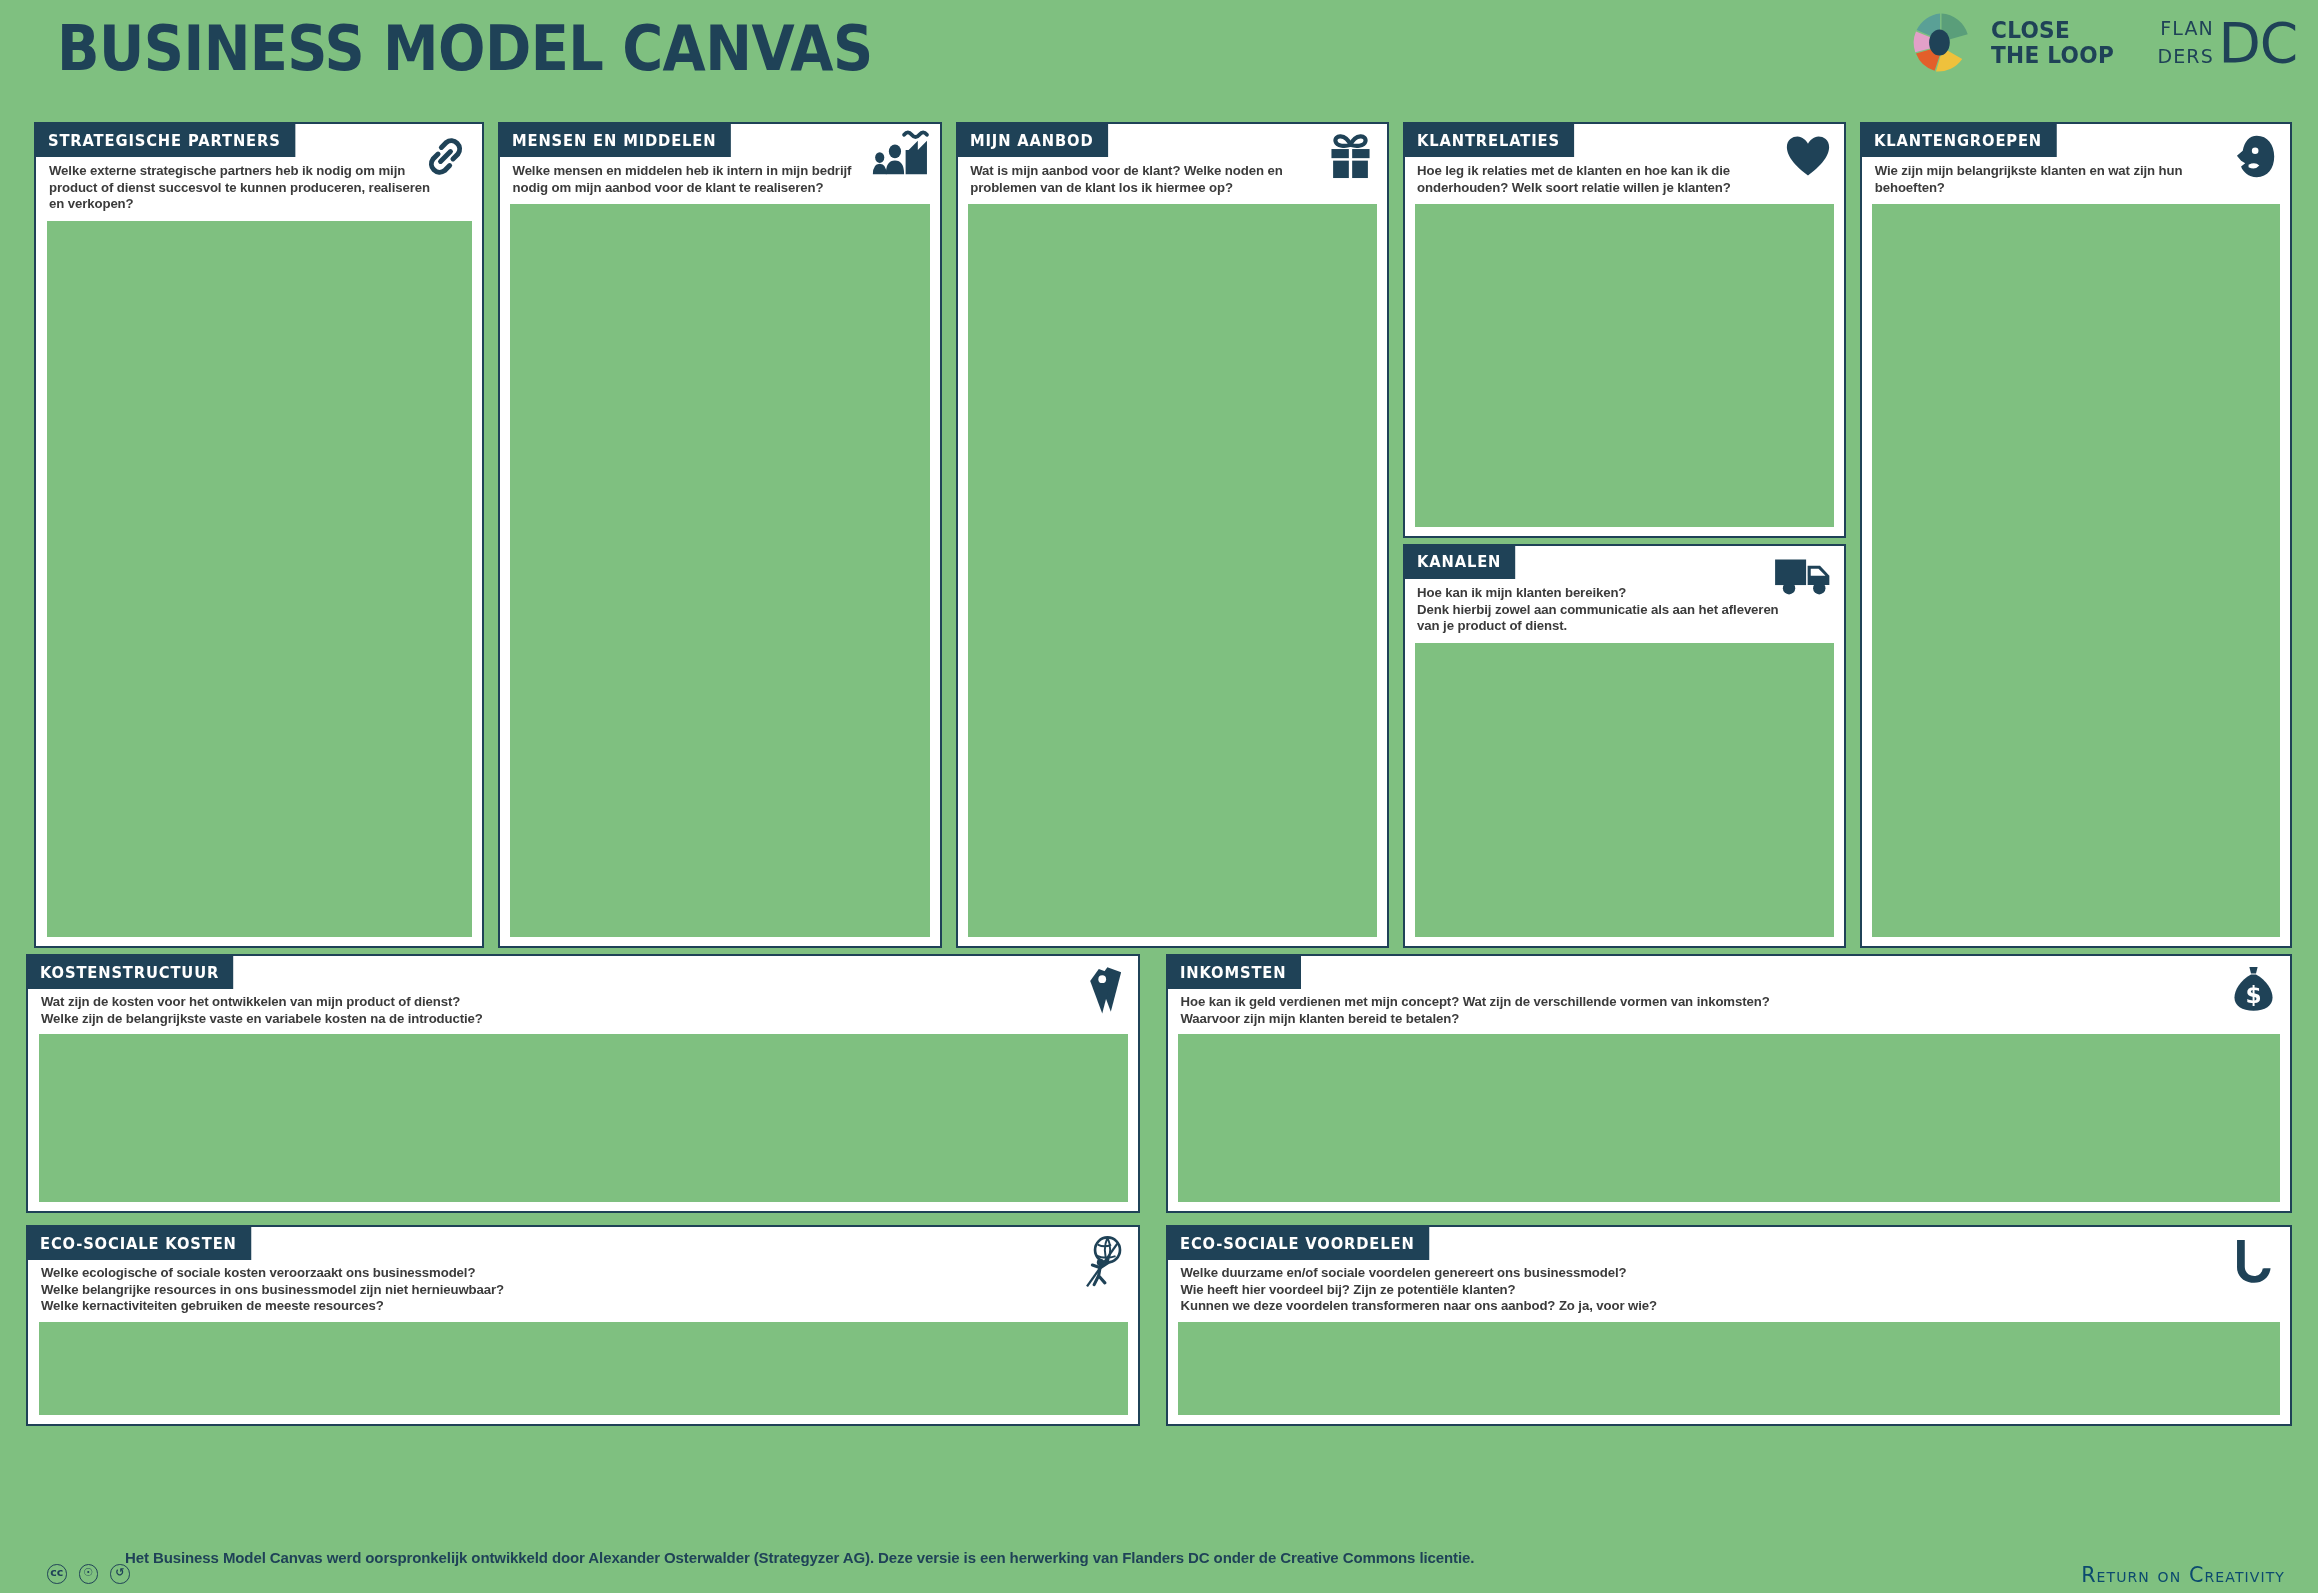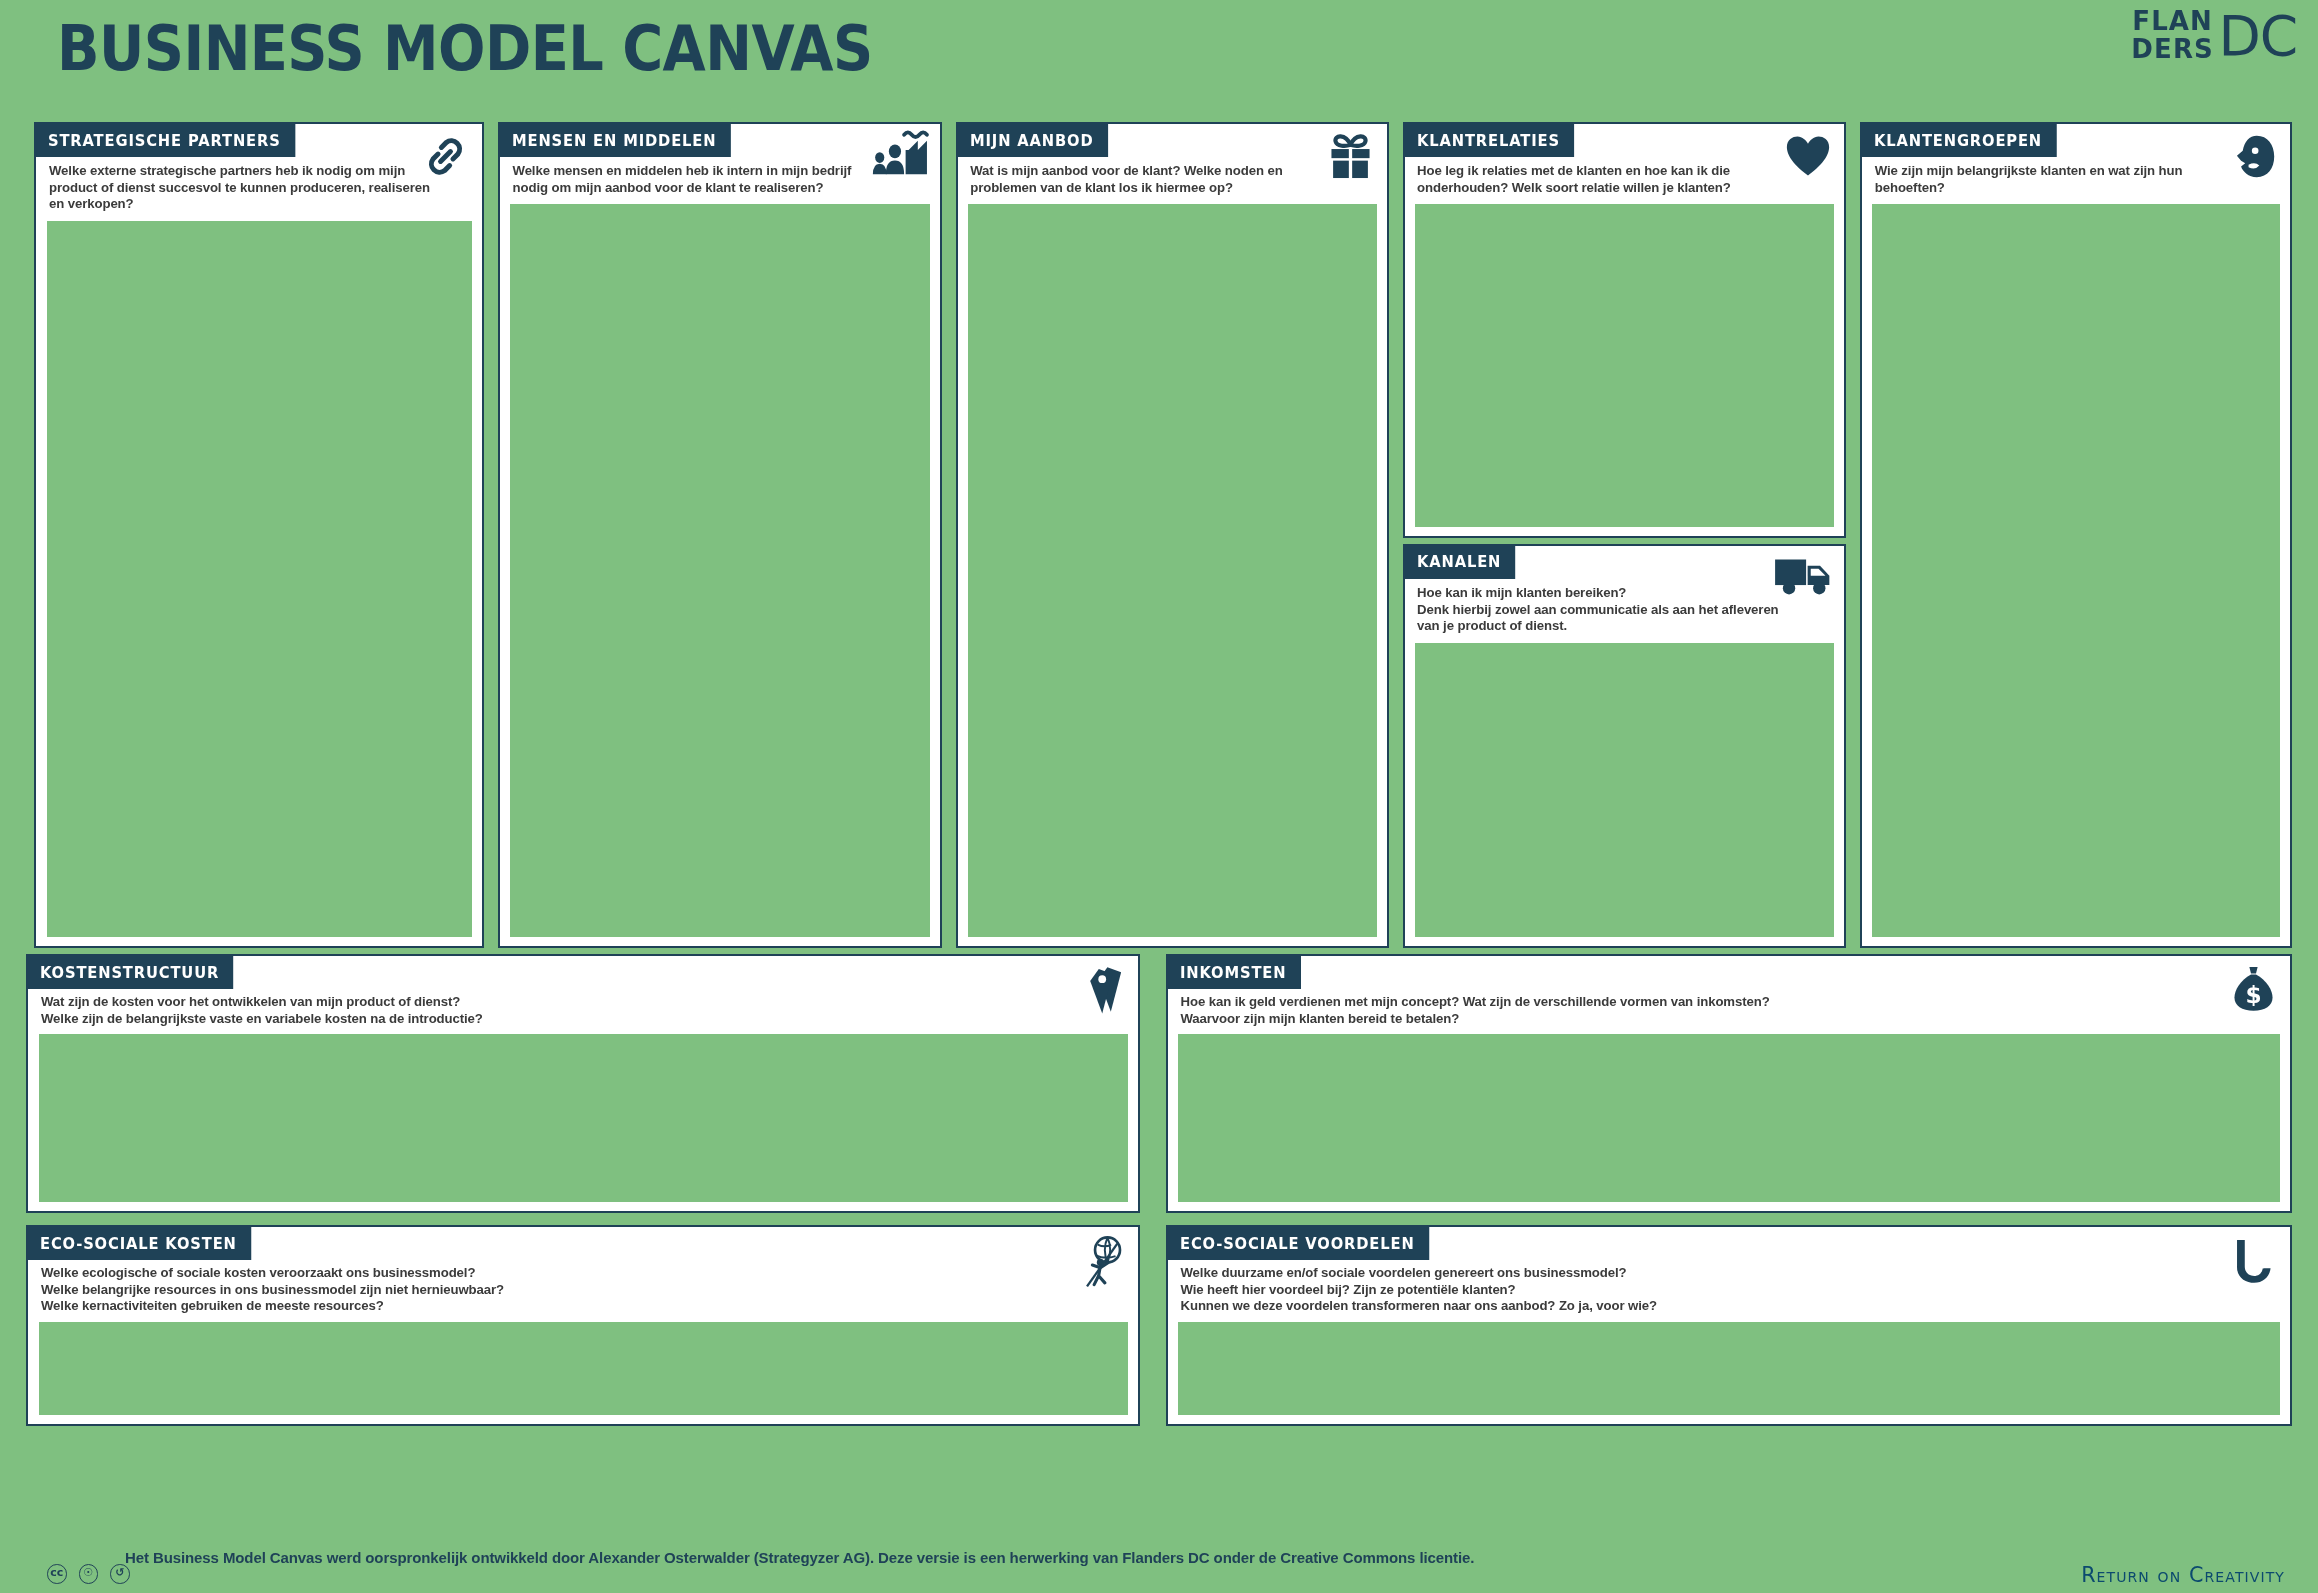--- a/index.html
+++ b/index.html
@@ -25,23 +25,23 @@
 
   .ctl-logo { display:flex; align-items:center; gap:15px; }
   .ctl-mark { width:69px; height:69px; }
   .ctl-words {
     color:#1F4257; font-weight:bold; font-size:23px; line-height:25px;
     letter-spacing:0.3px; font-family:"DejaVu Sans", sans-serif;
     transform:scaleX(0.94); transform-origin:left center;
   }
   .fdc-logo { display:flex; align-items:center; gap:4.6px; }
   .fdc-words {
-    color:#1F4257; font-size:26px; line-height:27.5px; letter-spacing:1.1px;
-    font-family:"DejaVu Sans", sans-serif; font-weight:700;
-    text-align:center;
+    color:#1F4257; font-size:19px; line-height:27.5px; letter-spacing:1.1px;
+    font-family:"DejaVu Sans", sans-serif; font-weight:400;
+    text-align:right;
   }
   .fdc-dc { font-size:55px; line-height:52px; color:#1F4257; letter-spacing:-1.1px;
             font-family:"DejaVu Sans", sans-serif; font-weight:400; }
 
   
   .grid { position:absolute; left:26.4px; top:122px; width:2266px; height:826px; display:flex; gap:5.7px; }
   .col { display:flex; flex-direction:column; gap:5.7px;margin-left:8px; }
   .col-1 { width:459px; }
   .col-2 { width:453px; }
   .col-3 { width:442px; }
@@ -107,20 +107,36 @@
 </head>
 <body>
 
 <div class="canvas">
 
   <div class="header">
     <div class="title">BUSINESS MODEL CANVAS</div>
 
     <div class="logos">
 
+      <div class="ctl-logo">
+        <span class="ctl-mark">
+          <svg viewBox="0 0 100 100" width="69" height="69">
+            <path d="M50 8 A42 42 0 0 1 88 38 L60 46 A14 14 0 0 0 50 36 Z" fill="#5A9E7A"></path>
+            <path d="M48 8 A42 42 0 0 0 14 32 L42 44 A14 14 0 0 1 48 37 Z" fill="#5AA096"></path>
+            <path d="M13 34 A42 42 0 0 0 12 64 L40 57 A14 14 0 0 1 40 45 Z" fill="#E2A0C8"></path>
+            <path d="M13 66 A42 42 0 0 0 40 91 L49 64 A14 14 0 0 1 41 58 Z" fill="#E35F2A"></path>
+            <path d="M42 92 A42 42 0 0 0 80 74 L56 60 A14 14 0 0 1 50 65 Z" fill="#EFC13C"></path>
+            <ellipse cx="47" cy="50" rx="15" ry="19" fill="#1F4257"></ellipse>
+          </svg>
+        </span>
+        <span class="ctl-words">
+          <span>CLOSE</span><br>
+          <span>THE LOOP</span>
+        </span>
+      </div>
 
       <div class="fdc-logo">
         <span class="fdc-words">
           <span>FLAN</span><br>
           <span>DERS</span>
         </span>
         <span class="fdc-dc">DC</span>
       </div>
 
     </div>

